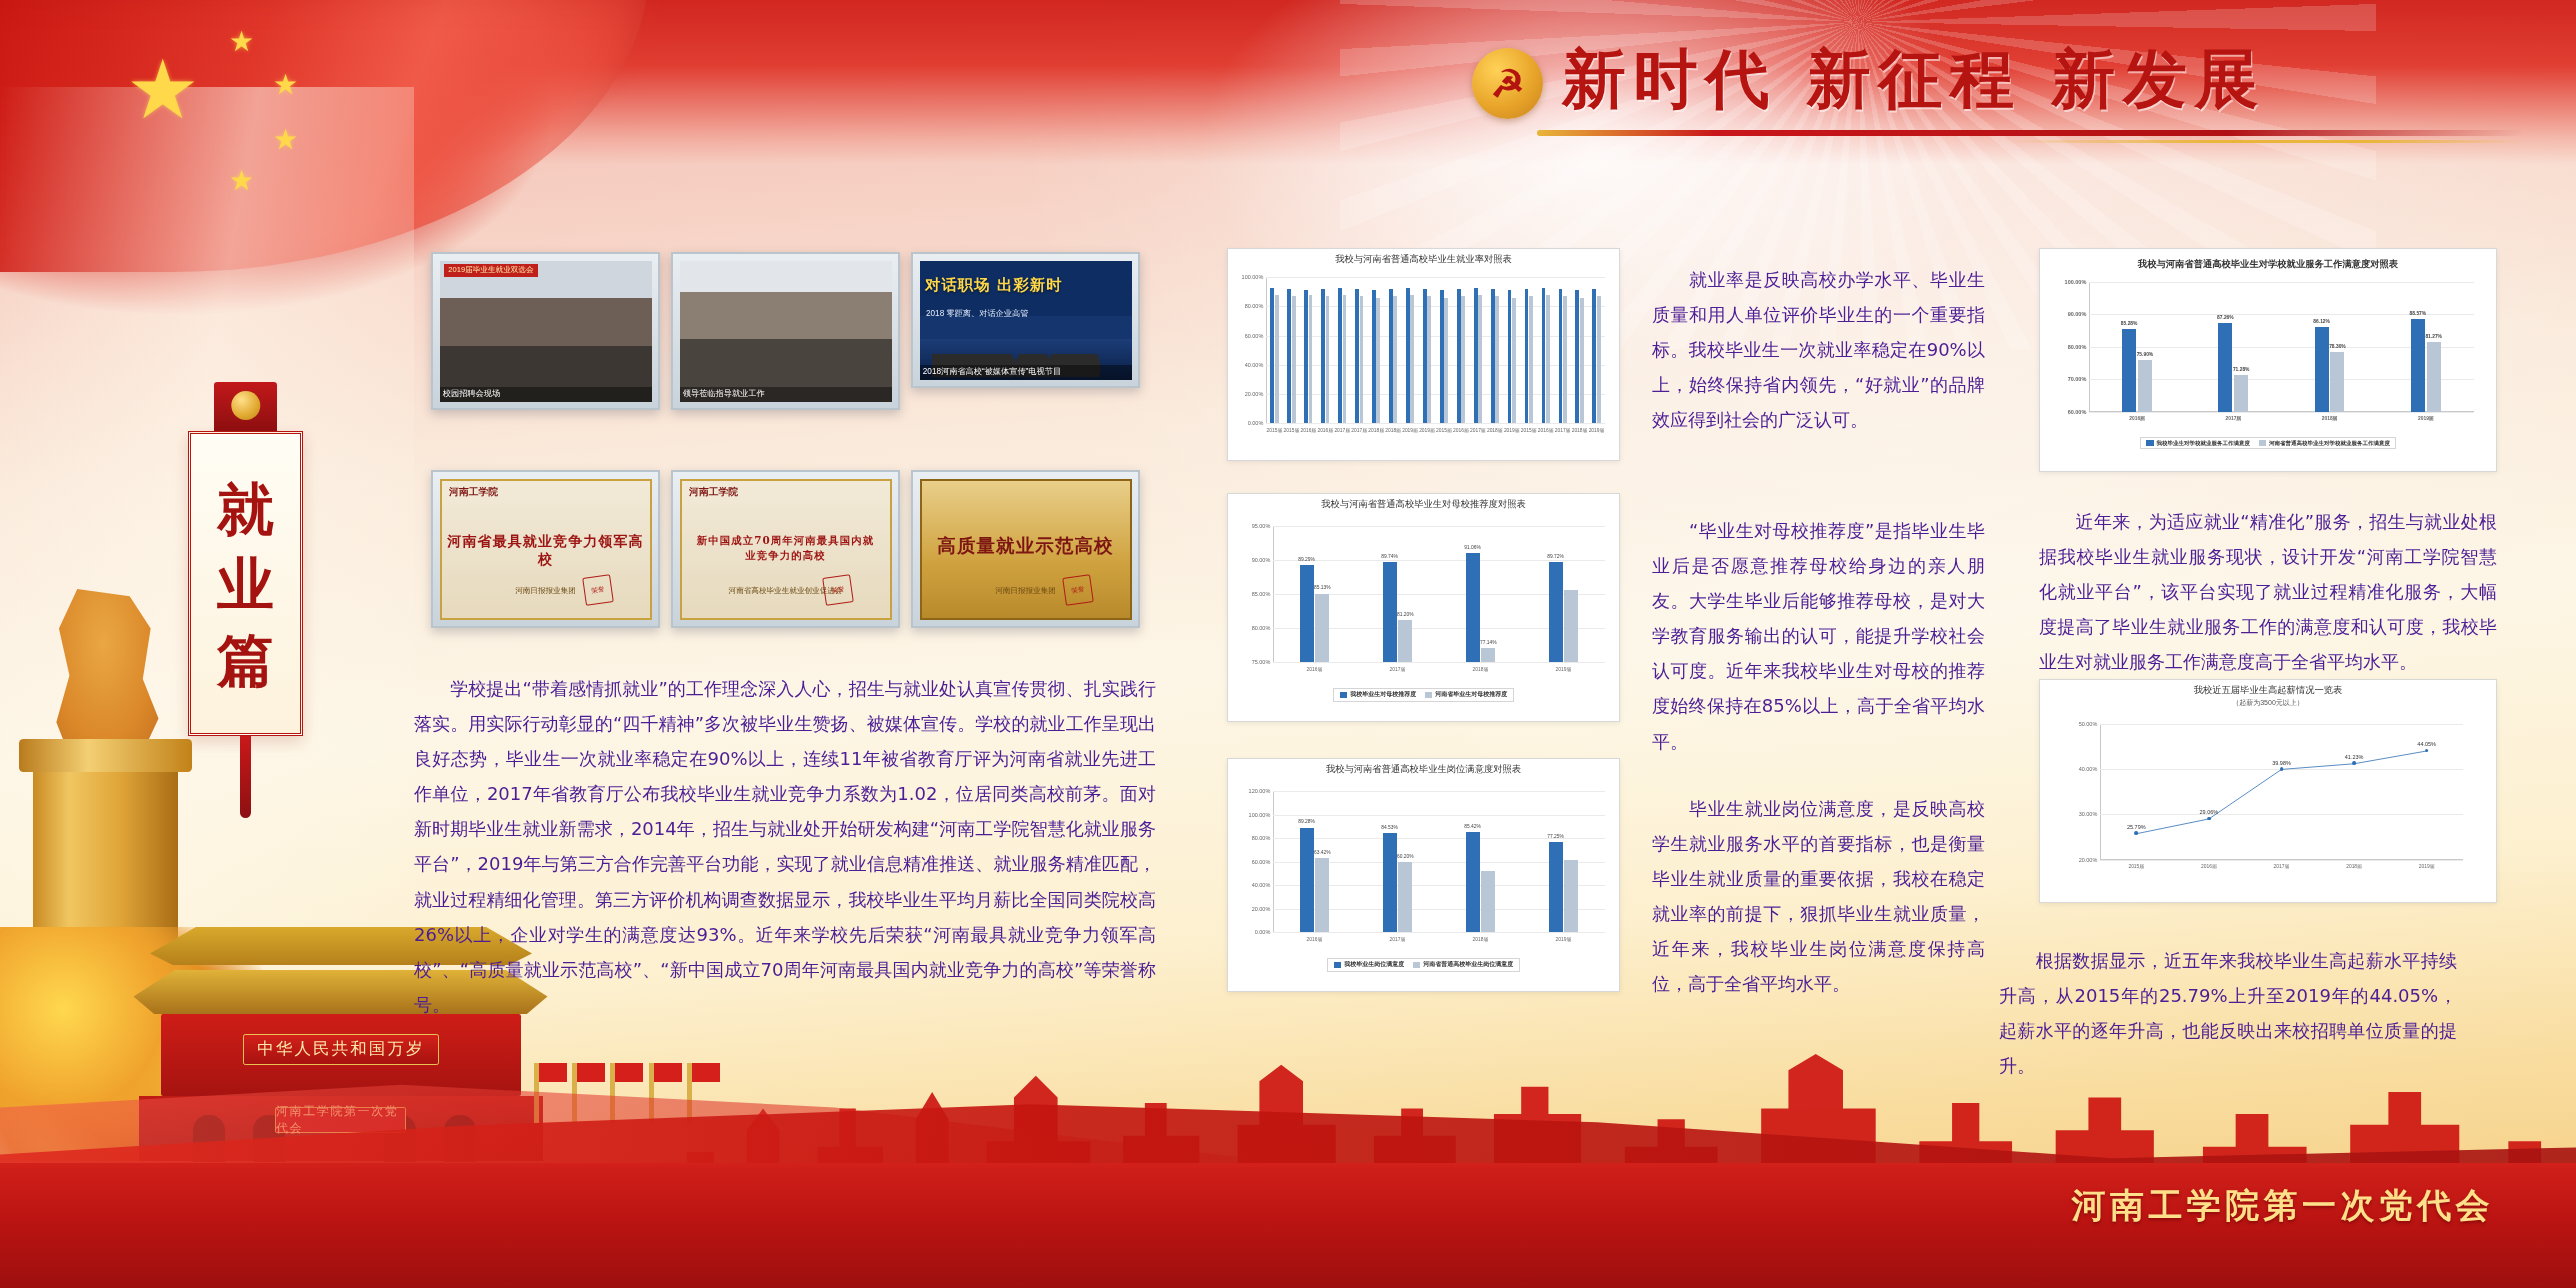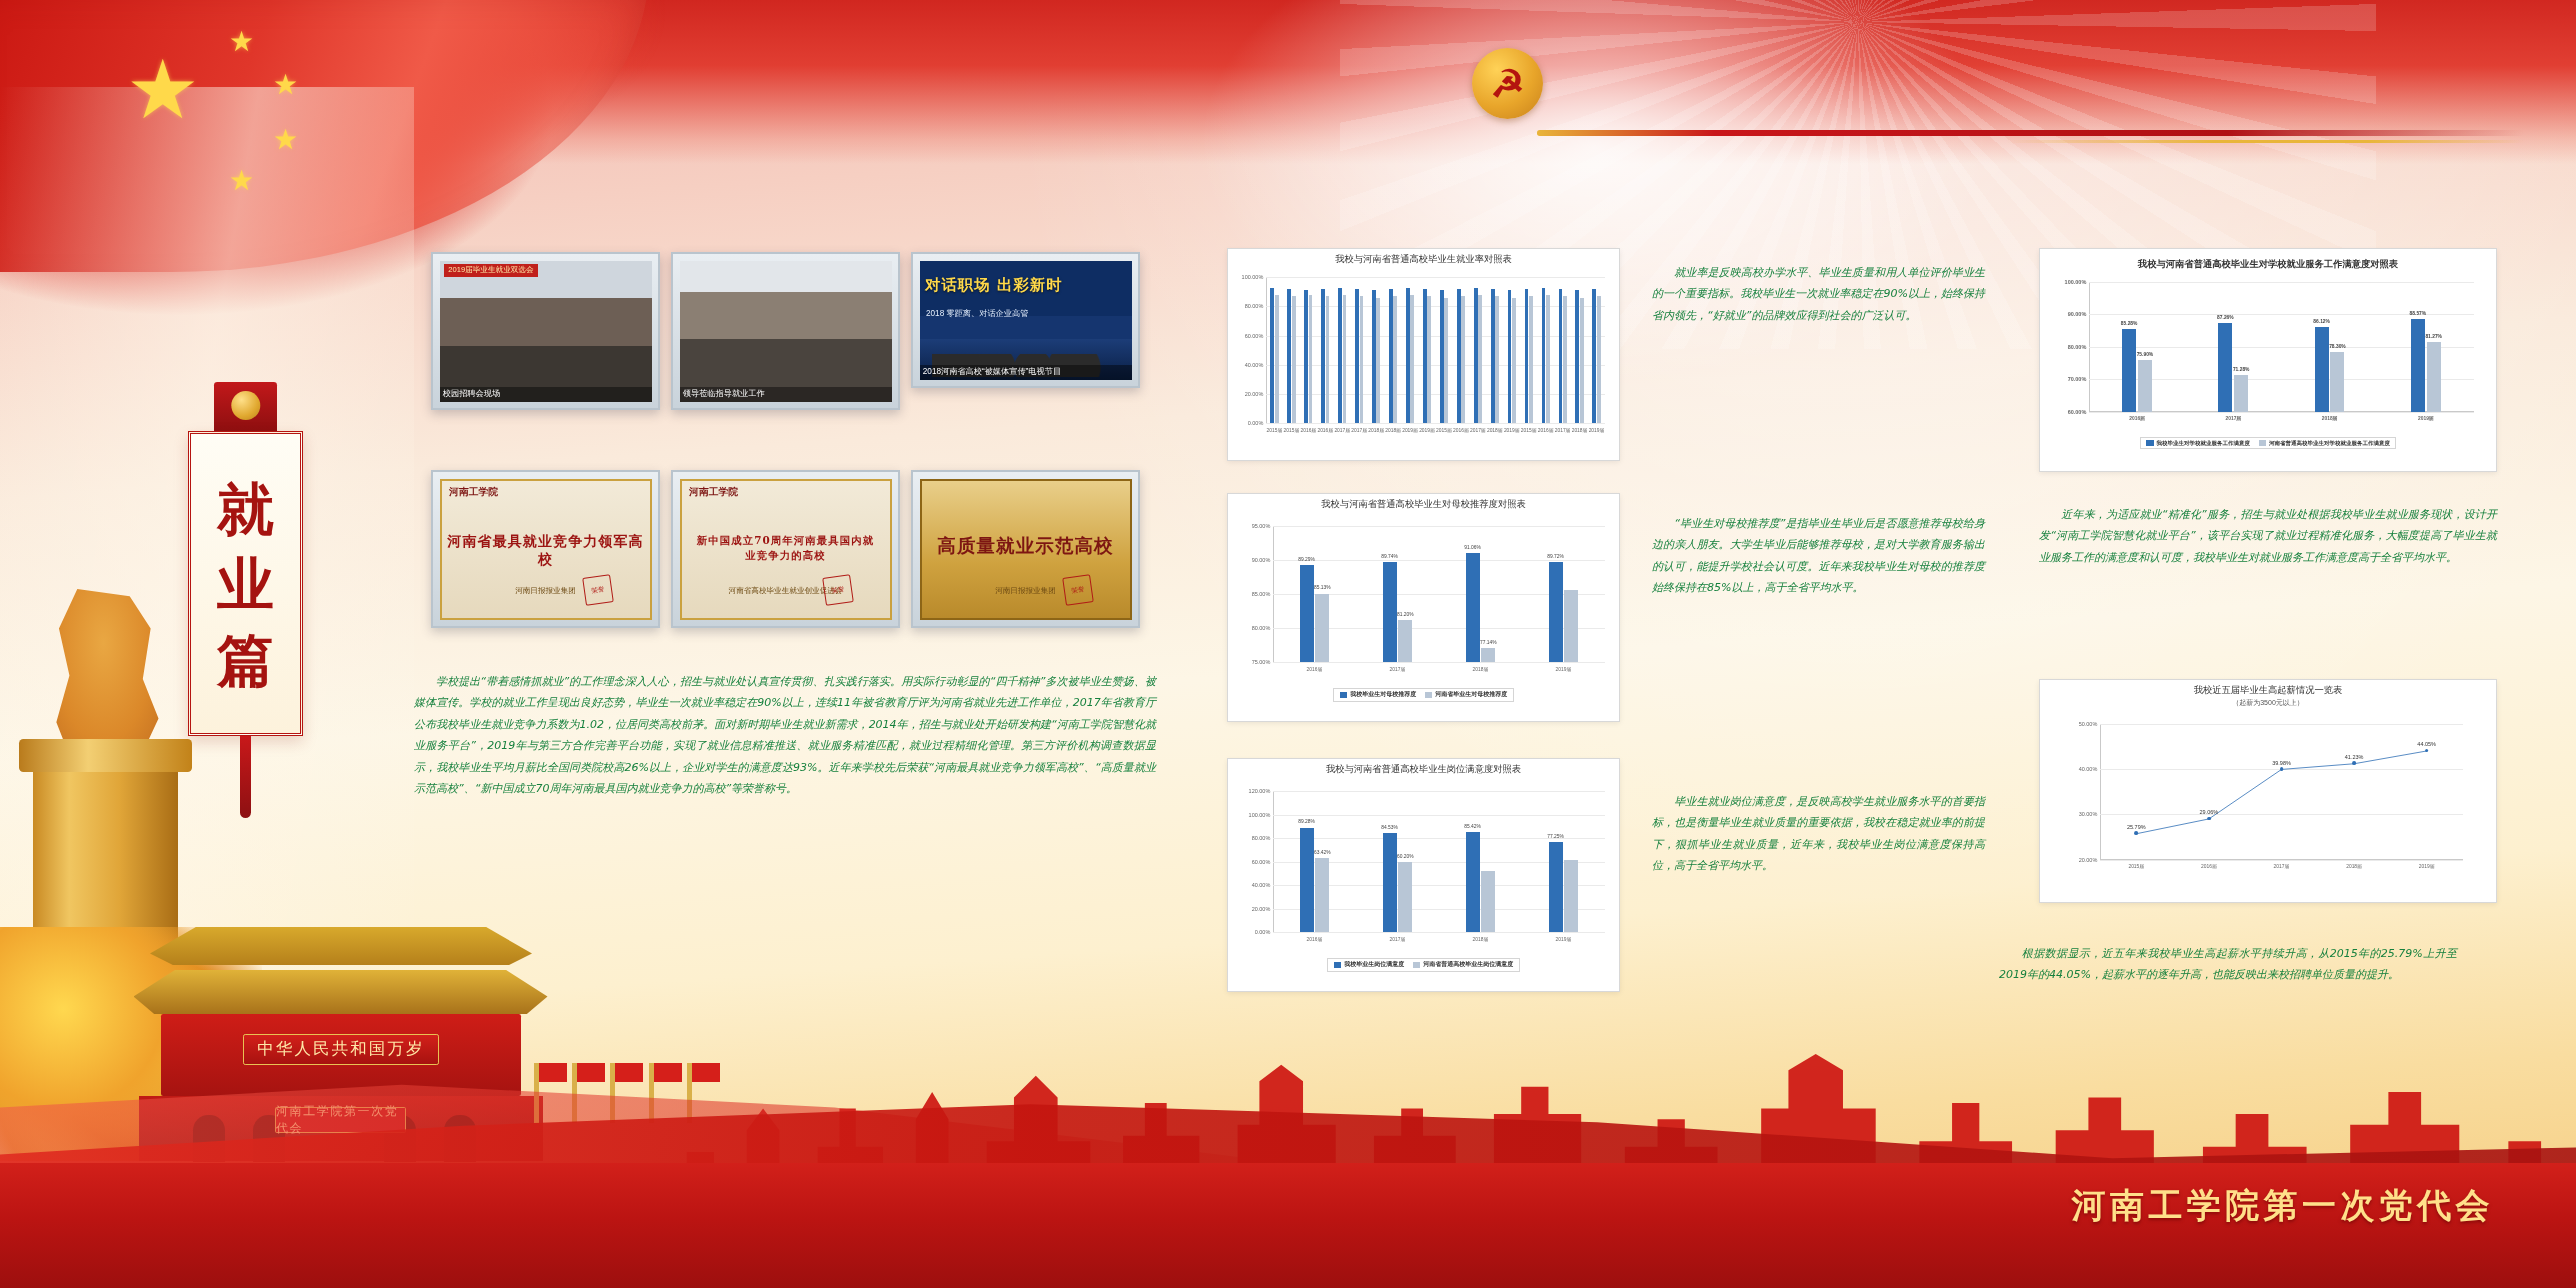--- a/index.html
+++ b/index.html
@@ -317,23 +317,22 @@
   .plaque-fill .seal{
     position:absolute; right:18%; bottom:10%; width:28px; height:28px;
     border:1.6px solid #b01b16; color:#b01b16; font-size:6.5px;
     display:flex; align-items:center; justify-content:center; transform:rotate(-8deg);
     border-radius:2.2px;
   }
 
   
   .para{
     position:absolute;
-    font-size:11px; line-height:1.95; color:#15803d; text-align:justify;
+    font-size:18px; line-height:1.95; color:#4c1d95; text-align:justify;
     font-family:"DejaVu Sans", sans-serif;
-    font-style:italic;
   }
   
   .chart-card{
     position:absolute;
     background:#ffffff;
     border:0.5px solid #d8d8d8;
     box-shadow:0 1.6px 5.5px rgba(0,0,0,.08);
   }
   .chart-title{
     text-align:center; font-size:9.3px; color:#333; padding:4.4px 0 1.1px;
@@ -382,20 +381,21 @@
   <div class="star s3">★</div>
   <div class="star s4">★</div>
   <div class="star s5">★</div>
 </div>
 
 <div class="header-bar">
   <div class="emblem">
     <div class="circle"></div>
     <div class="mark">☭</div>
   </div>
+  <div class="header-title">新时代 新征程 新发展</div>
   <div class="header-rule"></div>
   <div class="header-rule2"></div>
 </div>
 
 <div class="vtitle-cap"></div>
 <div class="vtitle">
   <span>就</span>
   <span>业</span>
   <span>篇</span>
 </div>

